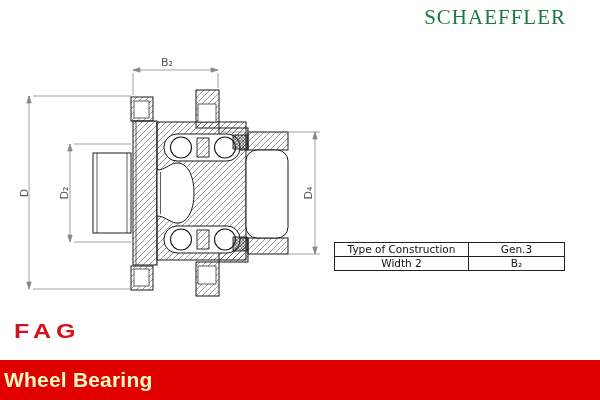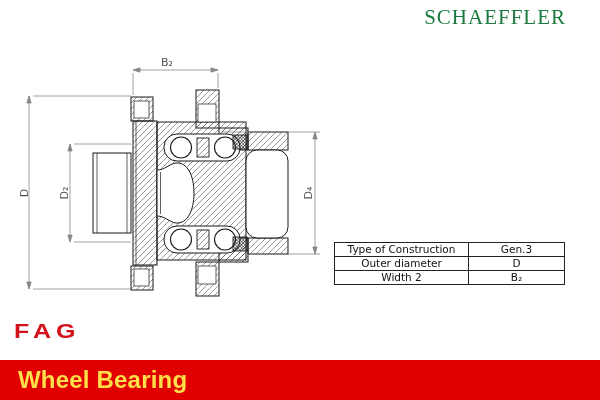--- a/index.html
+++ b/index.html
@@ -46,22 +46,22 @@
     transform:scaleX(1.25);transform-origin:left center;
     white-space:nowrap;
   }
   .footer-bar{
     position:absolute;left:0;top:360px;
     width:600px;height:40px;
     background:var(--accent-red);
     display:flex;align-items:center;
   }
   .footer-title{
-    color:#fde047;font-weight:bold;font-size:24px;
-    padding-left:18px;letter-spacing:0.2px;
+    color:#fef9c3;font-weight:bold;font-size:21px;
+    padding-left:4px;letter-spacing:0.2px;
   }
   .dim-label{
     font-family:"DejaVu Sans",sans-serif;
     font-size:11px;fill:#555;
   }
 </style>
 </head>
 <body>
 
 <div class="schaeffler-logo">SCHAEFFLER</div>
@@ -168,24 +168,20 @@
   <text class="dim-label" x="309" y="196" text-anchor="middle" transform="rotate(-90 309 193)">D₄</text>
 </svg>
 
 <table class="spec-table">
   <tbody>
     <tr>
       <td class="c1">Type of Construction</td>
       <td class="c2">Gen.3</td>
     </tr>
     <tr>
-      <td class="c1">Outer diameter</td>
-      <td class="c2">D</td>
-    </tr>
-    <tr>
       <td class="c1">Width 2</td>
       <td class="c2">B₂</td>
     </tr>
   </tbody>
 </table>
 
 <div class="fag-logo">FAG</div>
 
 <div class="footer-bar">
   <span class="footer-title">Wheel Bearing</span>

